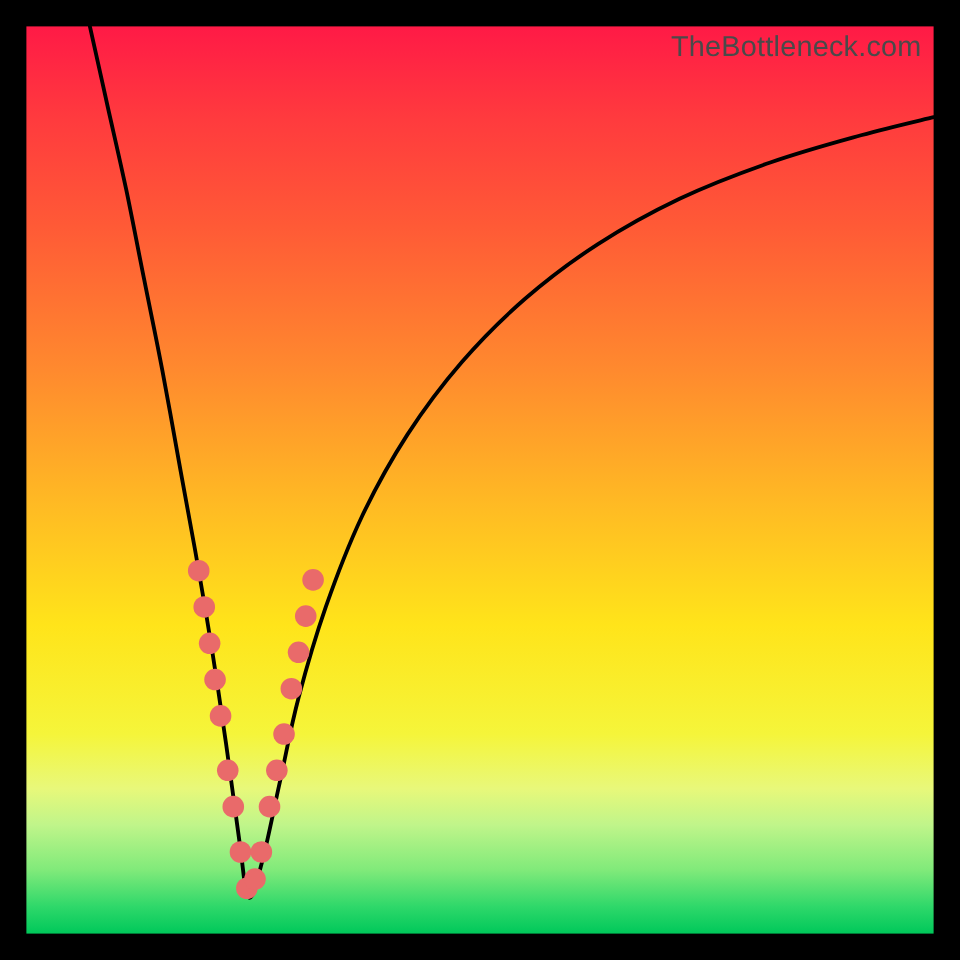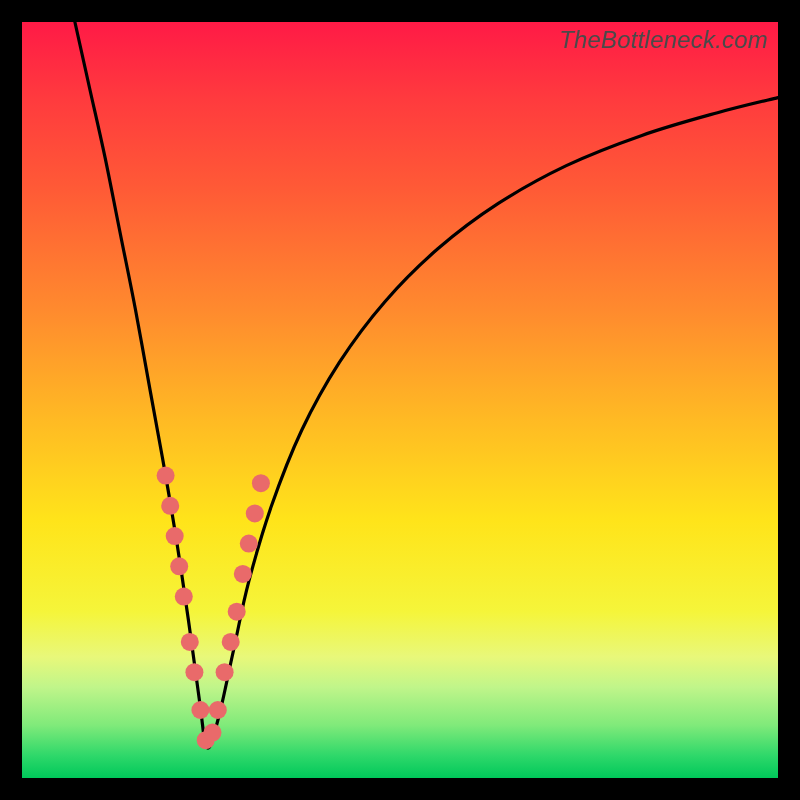--- a/index.html
+++ b/index.html
@@ -34,21 +34,20 @@
       #ff8a2e 38%,
       #ffb824 52%,
       #ffe41a 66%,
       #f5f53a 78%,
       #e8f87a 84%,
       #c0f58a 88%,
       #80ea7a 93%,
       #2fd86a 97%,
       #00c85a 100%
     );
-    font-style: italic;
   }
   .watermark {
     position: absolute;
     top: 4px;
     right: 10px;
     color: #4a4a4a;
     font-size: 24px;
     font-weight: 500;
     text-align: right;
     white-space: nowrap;

